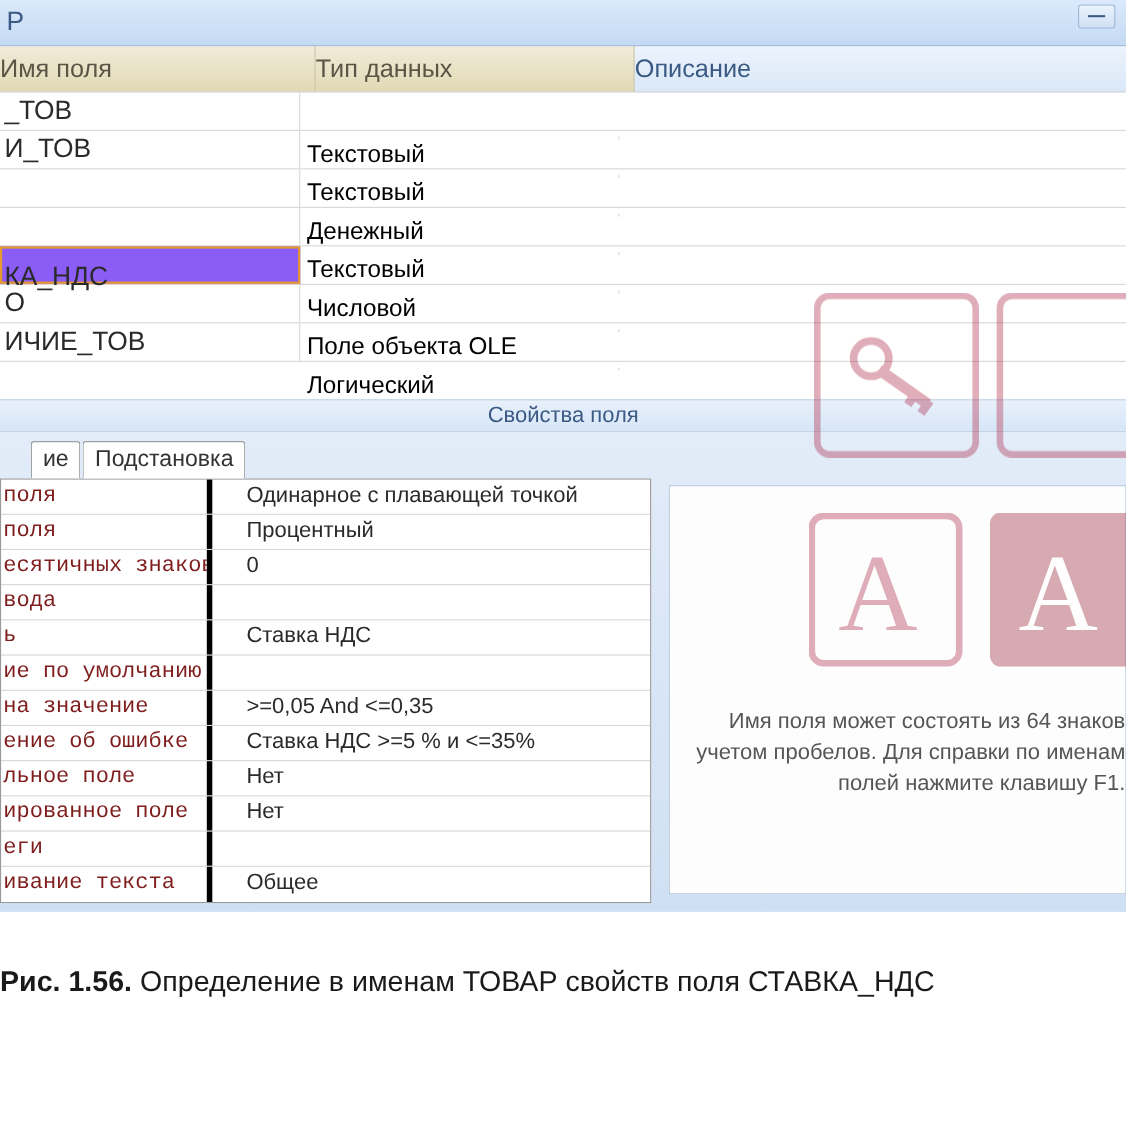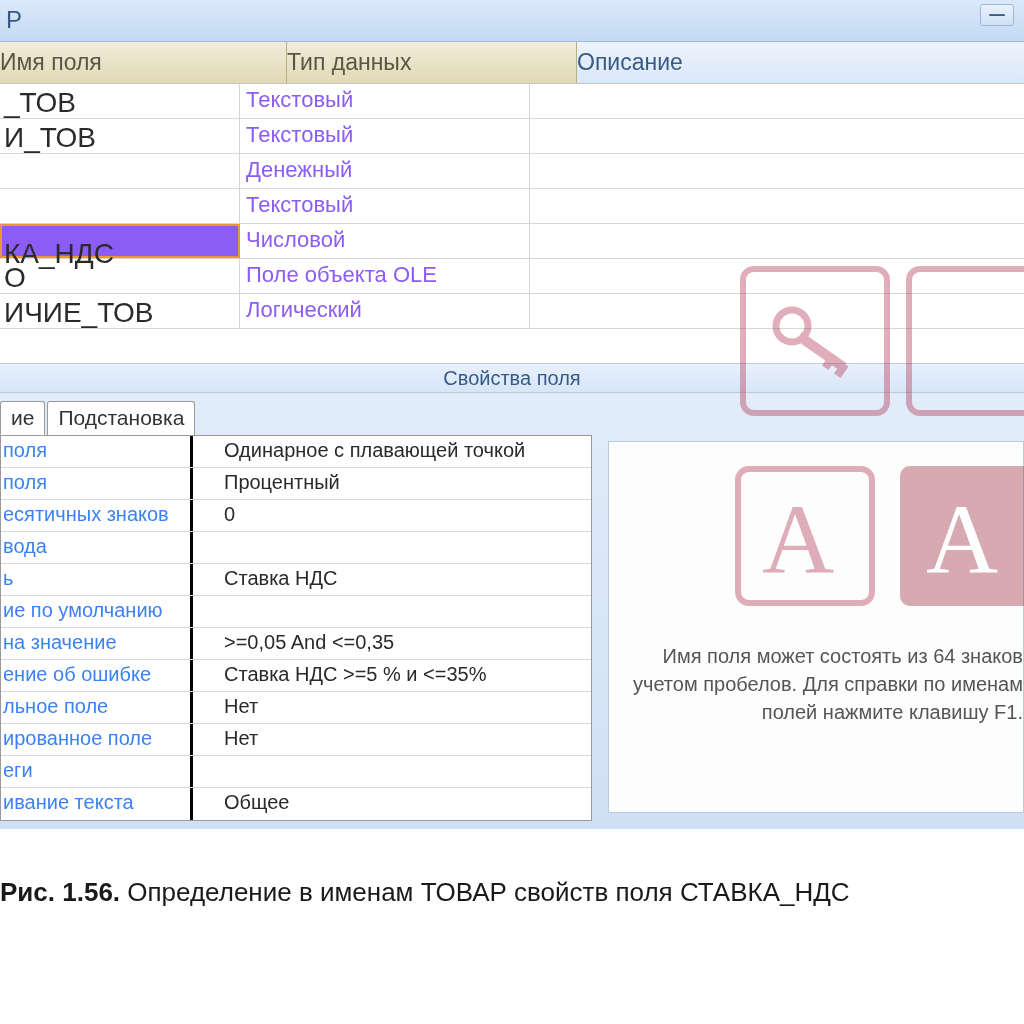--- a/index.html
+++ b/index.html
@@ -10,36 +10,36 @@
 .min-btn { position: absolute; right: 10px; top: 4px; width: 34px; height: 22px; background: linear-gradient(#eaf2fc,#d0e0f4); border: 1px solid #9fb8d8; border-radius: 3px; text-align: center; line-height: 16px; color: #3a5a84; font-size: 28px; }
 
 .columns-header { display: flex; height: 42px; border-bottom: 1px solid #c4c4c4; }
 .ch-cell { background: linear-gradient(#f1ecda, #e1d9b4); border-right: 1px solid #b8ae86; font-size: 23px; color: #5a5545; line-height: 40px; }
 .ch-name { width: 287px; }
 .ch-type { width: 290px; }
 .ch-desc { flex: 1; background: linear-gradient(#ecf3fc,#dae8f8); color: #3a5a84; border-right: none; }
 
 .grid { }
 .row { display: flex; height: 35px; border-bottom: 1px solid #d6d6d6; }
-.cell-name { width: 240px; border-right: 1px solid #d6d6d6; padding: 3px 6px 0 4px; font-size: 28px; color: #2a2a2a; }
-.cell-type { width: 290px; border-right: 1px solid #d6d6d6; padding: 3px 6px 0 6px; font-size: 22px; color: #8b5cf6; }
+.cell-name { width: 273px; border-right: 1px solid #d6d6d6; padding: 3px 6px 0 4px; font-size: 24px; color: #2a2a2a; }
+.cell-type { width: 290px; border-right: 1px solid #d6d6d6; padding: 3px 6px 0 6px; font-size: 22px; color: #000000; margin-top: 40px; }
 .cell-desc { flex: 1; padding: 3px 6px 0 6px; }
 .row.selected .cell-name { border: 2px solid #e69a2e; background: #8b5cf6; padding: 12px 4px 0 2px; }
 
 .section-sep { background: linear-gradient(#e8f0fb,#d6e6f8); height: 30px; text-align: center; color: #3a5a84; font-size: 20px; line-height: 28px; border-top: 1px solid #b8ccde; border-bottom: 1px solid #b8ccde; margin-top: 34px; }
 
 .lowerpane { display: flex; background: linear-gradient(#e2ecf9, #d0e0f4); }
 .propsbox { width: 600px; padding: 8px 8px 8px 0; }
-.tabs { display: flex; margin-left: 0; }
+.tabs { display: flex; margin-left: 0; padding-left: 28px; }
 .tab { background: #fff; border: 1px solid #999; border-bottom: none; padding: 4px 10px; font-size: 21px; color: #333; border-top-left-radius: 3px; border-top-right-radius: 3px; margin-right: 2px; }
 .tab.active { border-bottom: 1px solid #fff; position: relative; z-index: 2; }
 .propgrid { background: #fff; border: 1px solid #999; }
 .prow { display: flex; border-bottom: 1px solid #d6d6d6; min-height: 32px; }
 .prow:last-child { border-bottom: none; }
-.plabel { width: 192px; border-right: 3px solid #000000; padding: 3px 4px 0 2px; font-size: 20px; color: #3b82f6; white-space: nowrap; overflow: hidden; }
+.plabel { width: 192px; border-right: 5px solid #000000; padding: 3px 4px 0 2px; font-size: 20px; color: #7f1d1d; white-space: nowrap; overflow: hidden; font-family: Liberation Mono, monospace; }
 .pvalue { flex: 1; padding: 3px 4px 0 6px; font-size: 20px; color: #2a2a2a; margin-left: 25px; }
 
 .helpbox { flex: 1; margin: 48px 0 16px 8px; background: #fdfdfd; border: 1px solid #b8ccde; position: relative; padding: 20px 10px; }
 .helptext { position: absolute; text-align: right; color: #555; font-size: 20px; top: 200px; left: 20px; right: 0; line-height: 28px; }
 
 .watermark { position: absolute; top: 266px; left: 740px; opacity: .4; pointer-events: none; }
 .wm-square { width: 150px; height: 150px; border: 6px solid #b23553; border-radius: 14px; position: absolute; background: rgba(255,255,255,.1); }
 .wm-key { position: absolute; top: 36px; left: 28px; }
 .wm-A-box1 { position: absolute; top: 200px; left: -5px; width: 140px; height: 140px; border: 6px solid #b23553; border-radius: 14px; }
 .wm-A1 { position: absolute; top: 216px; left: 22px; font-size: 100px; font-weight: 300; color: #b23553; font-family: Georgia, serif; }

